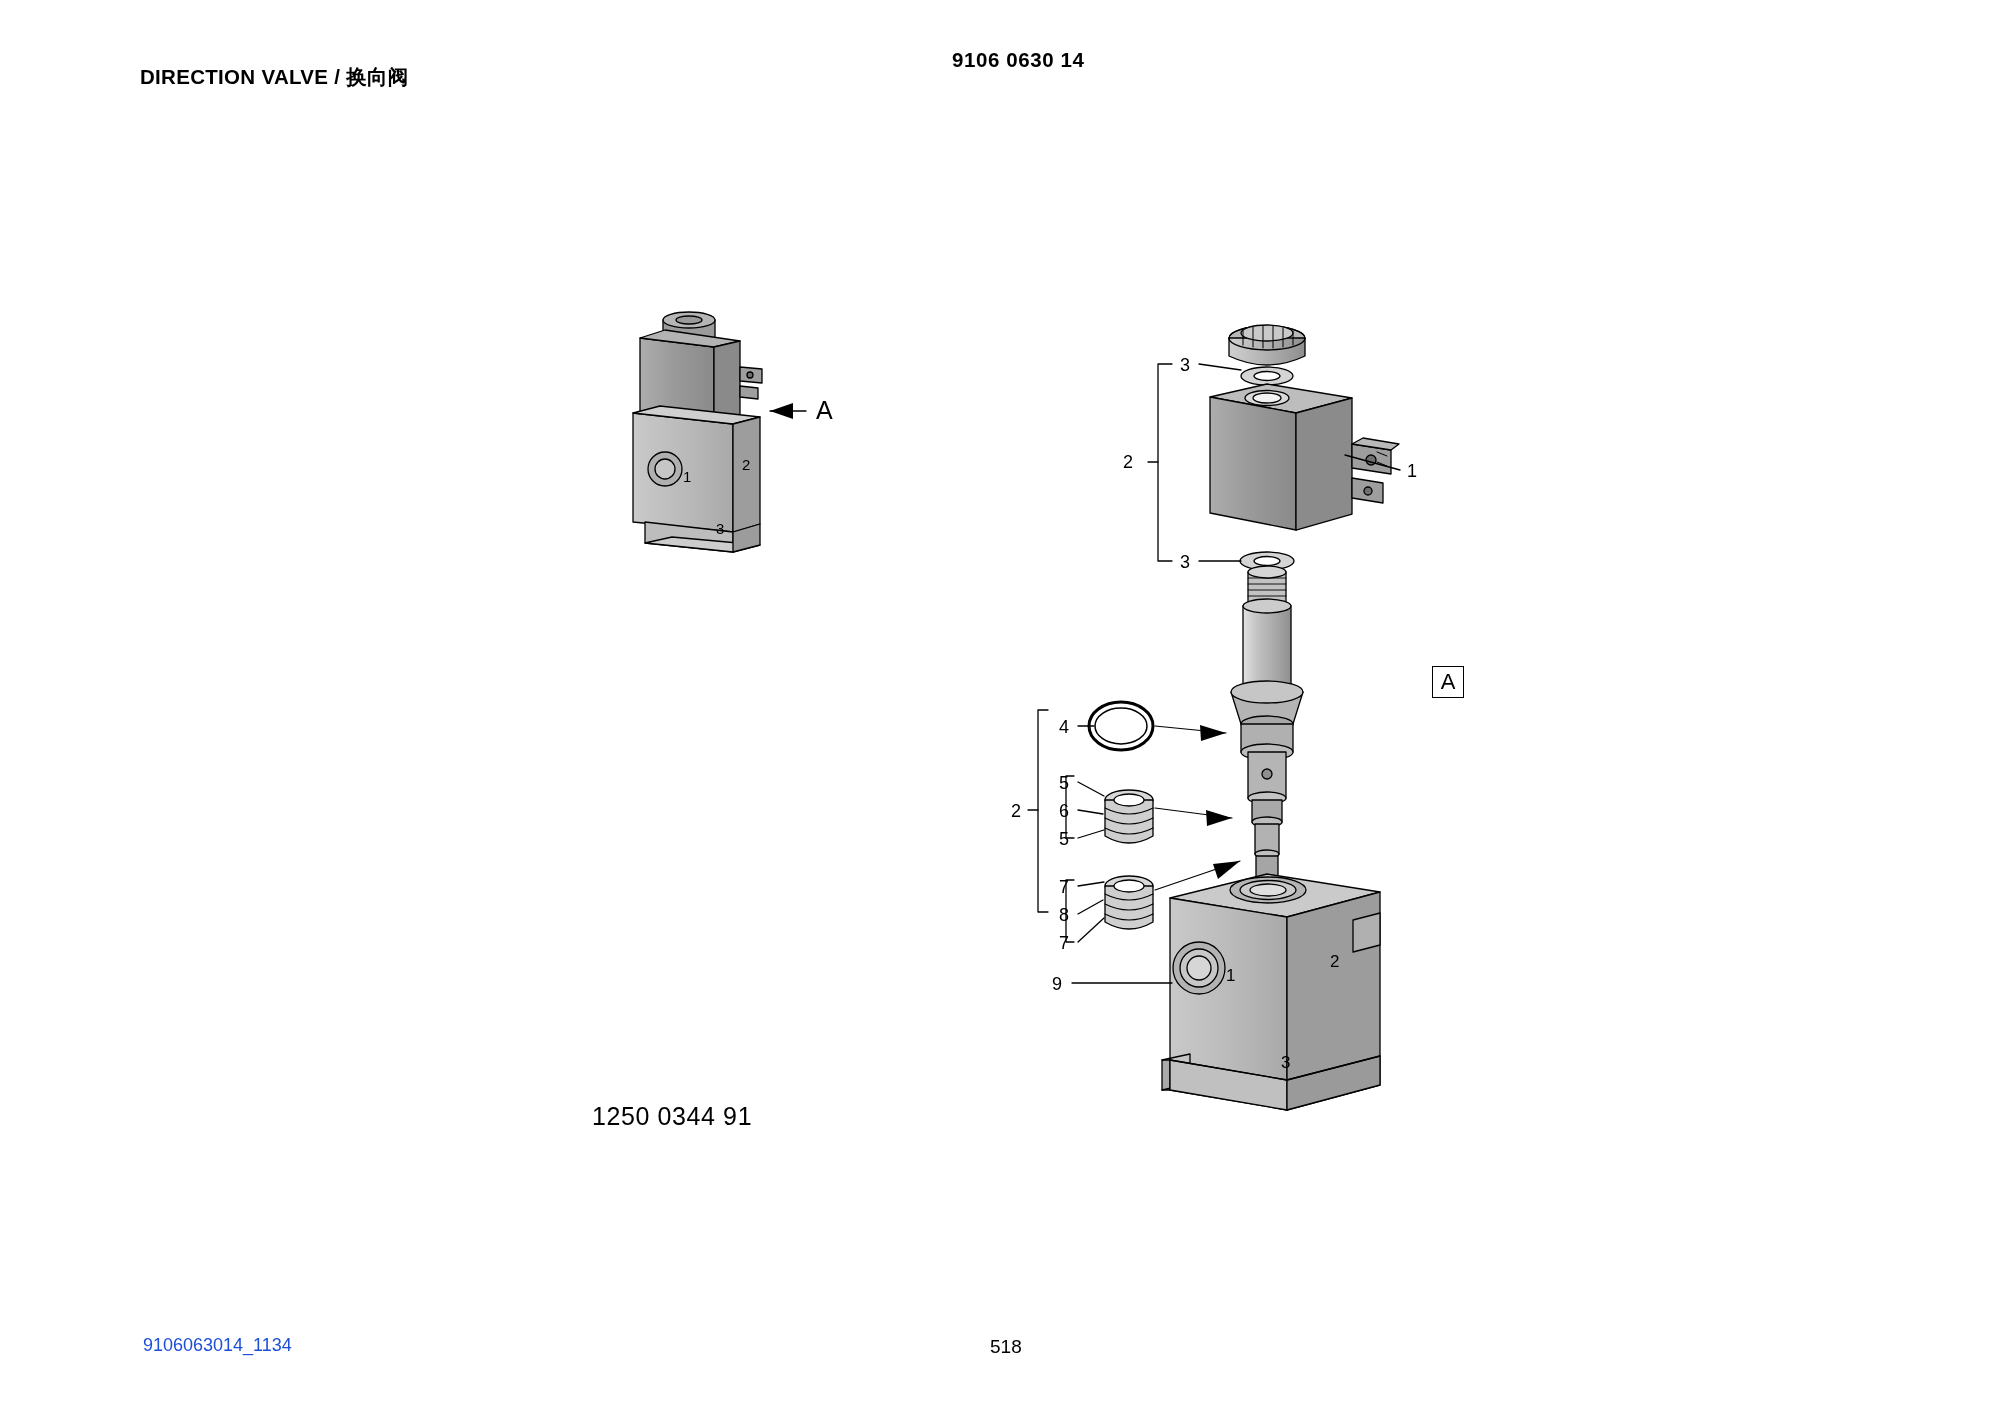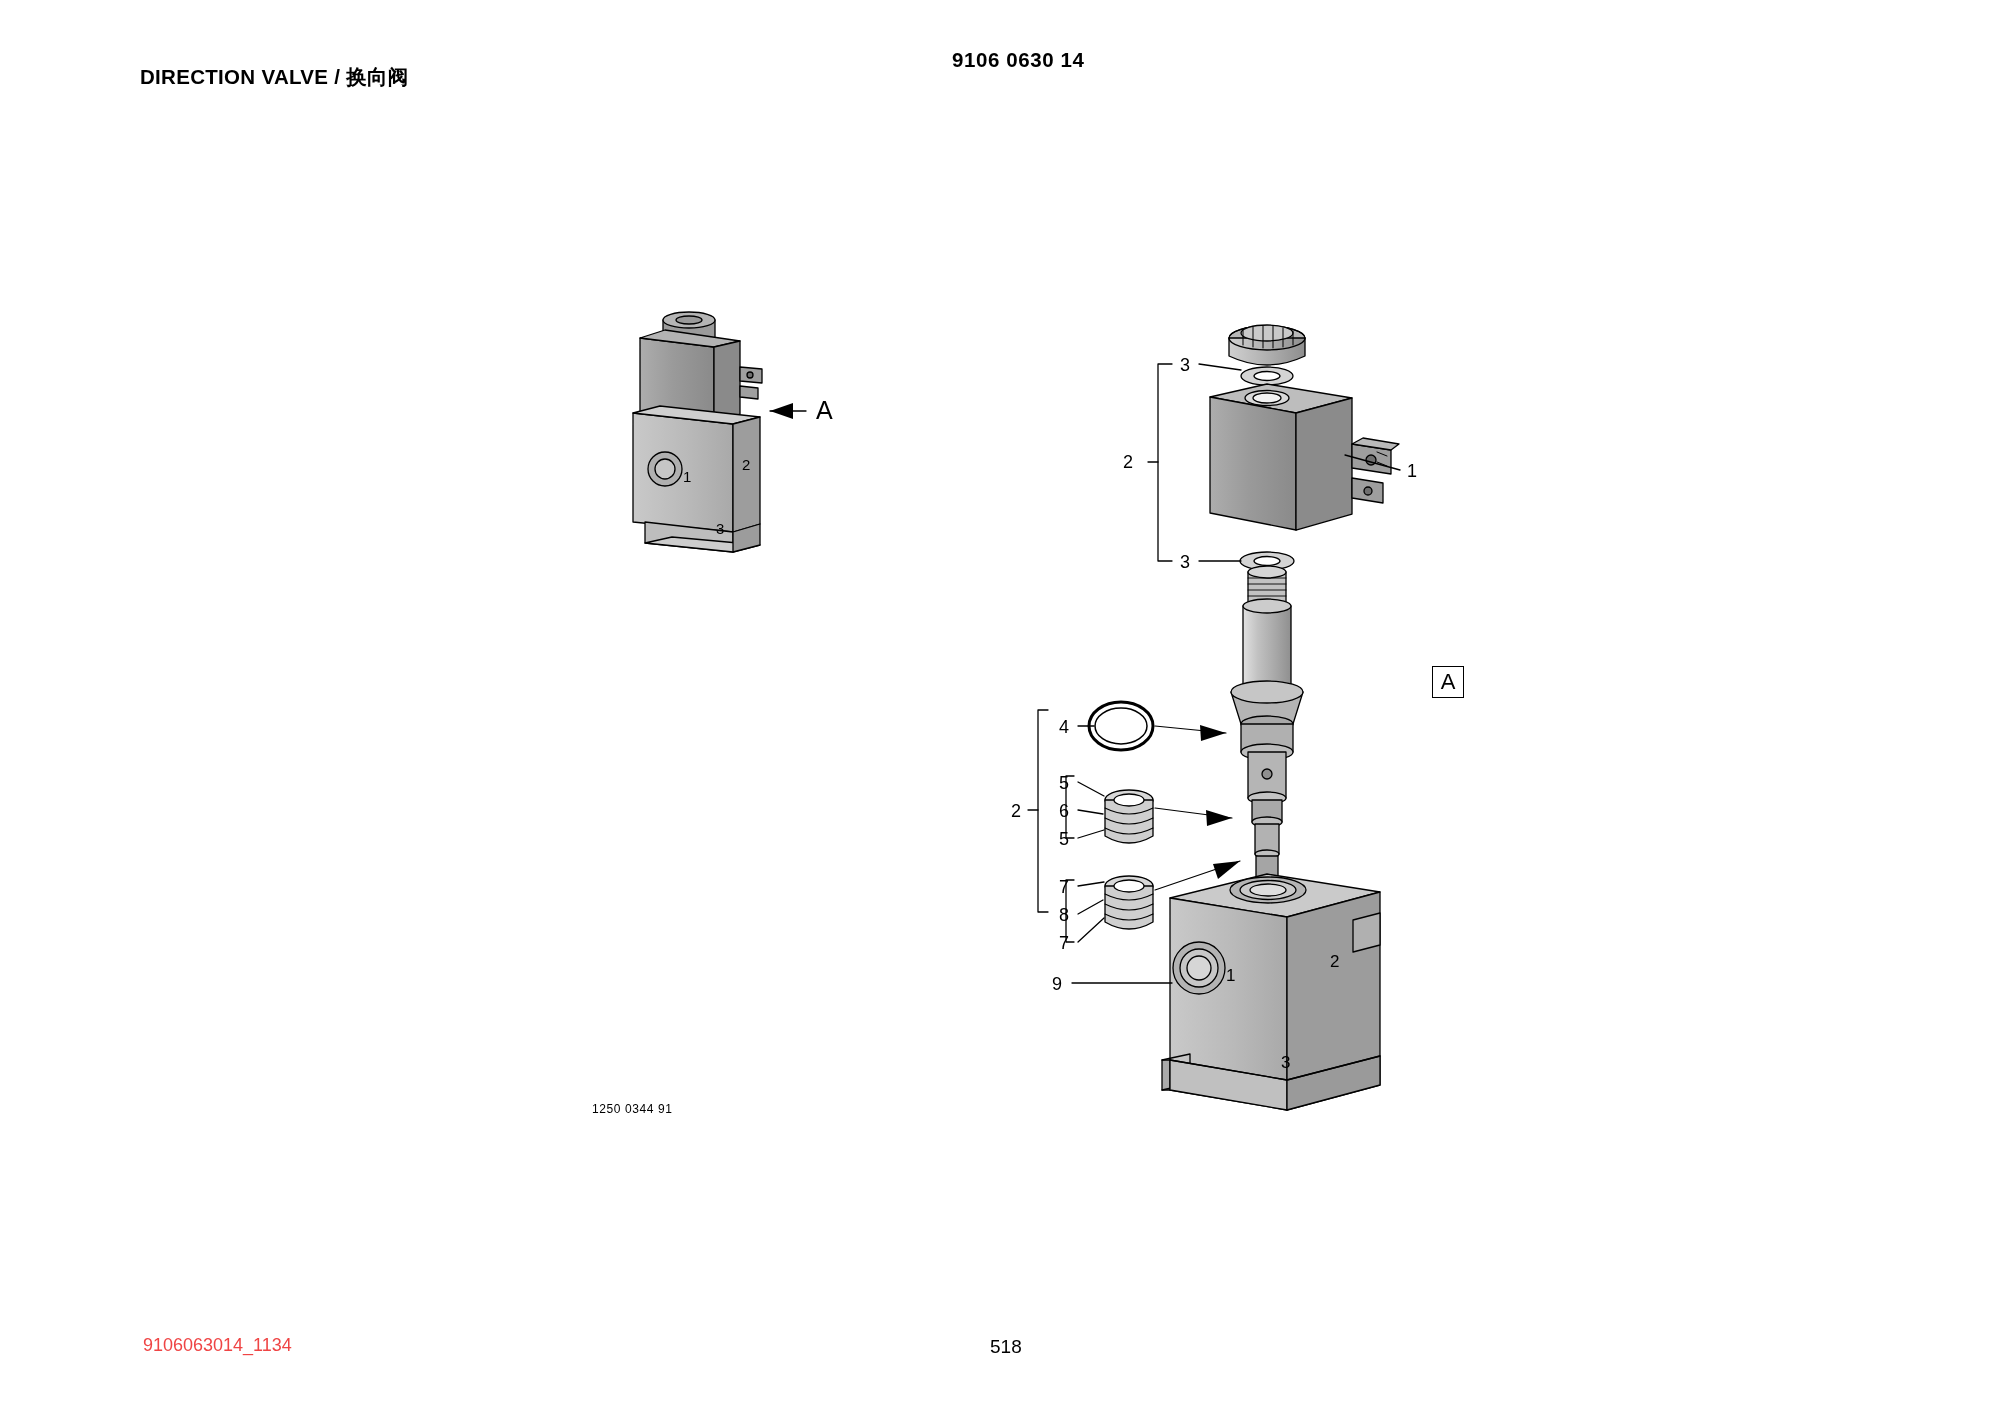--- a/index.html
+++ b/index.html
@@ -38,38 +38,38 @@
     font-size: 20.5px;
     font-weight: bold;
     letter-spacing: 0.6px;
     white-space: nowrap;
   }
   
   .fig-code {
     position: absolute;
     left: 592px;
     top: 1102px;
-    font-size: 12px;
+    font-size: 25px;
     letter-spacing: 0.6px;
     white-space: nowrap;
   }
   .brand {
     position: absolute;
     left: 78px;
     top: 1288px;
     font-size: 63px;
     letter-spacing: -1.5px;
     white-space: nowrap;
   }
   .file-id {
     position: absolute;
     left: 143px;
     top: 1335px;
     font-size: 18px;
-    color: #ef4444;
+    color: #1d4ed8;
     white-space: nowrap;
   }
   .page-num {
     position: absolute;
     left: 990px;
     top: 1336px;
     font-size: 19px;
     white-space: nowrap;
   }
   

